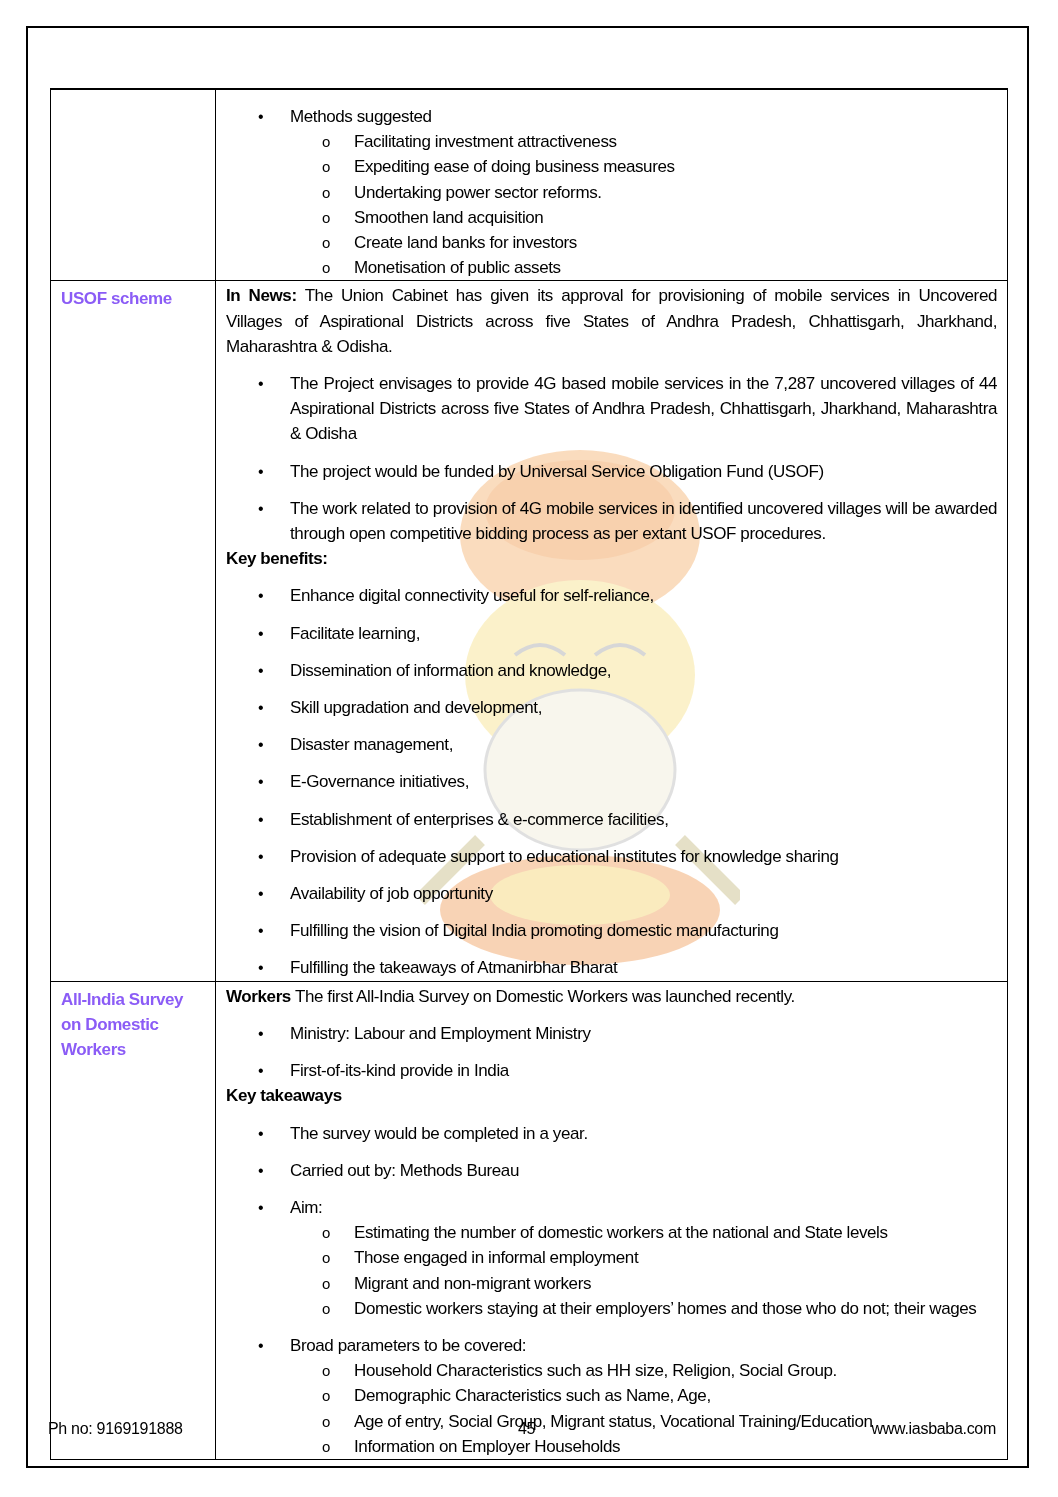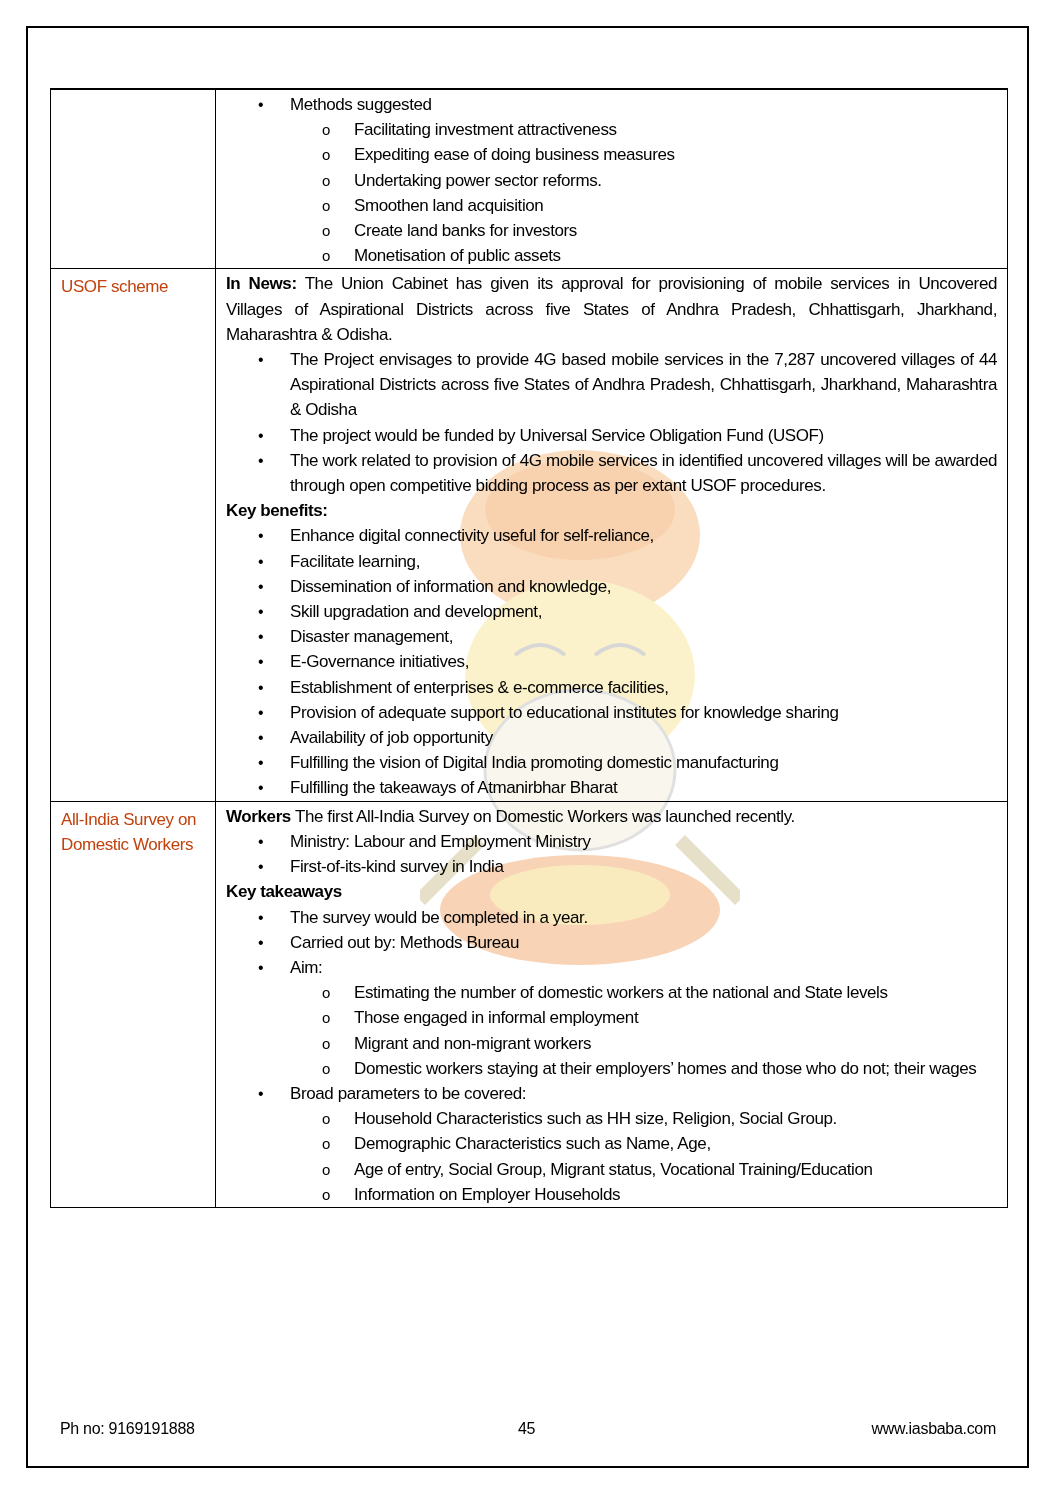--- a/index.html
+++ b/index.html
@@ -7,30 +7,30 @@
          font-family: "Liberation Sans", sans-serif; color: #000; }
   .page-frame { position: absolute; left: 26px; top: 26px; width: 1003px; height: 1442px;
                 border: 2px solid #000; box-sizing: border-box; }
   .watermark { position: absolute; left: 420px; top: 440px; width: 320px; height: 560px;
                opacity: 0.55; pointer-events: none; }
   table.doc { position: absolute; left: 50px; top: 88px; width: 958px;
               border-collapse: collapse; font-size: 17px; line-height: 25.2px;
               font-family: "Liberation Sans", sans-serif; letter-spacing: -0.4px; }
   table.doc td { border: 1.5px solid #000; vertical-align: top; padding: 2px 10px 0 10px; }
   table.doc tr.r0 td { border-top: 2.5px solid #000; }
-  td.label { width: 144px; color: #c2410c; font-weight: normal; padding-top: 5px !important; }
+  td.label { width: 144px; color: #8b5cf6; font-weight: bold; padding-top: 5px !important; }
   td.content { text-align: justify; }
   ul { margin: 0; padding: 0; list-style: none; }
-  li.l1 { position: relative; padding-left: 64px; }
+  li.l1 { position: relative; padding-left: 64px; margin-top: 12px; }
   li.l1::before { content: "\2022"; position: absolute; left: 32px; top: 0; font-size: 16px; }
   li.l2 { position: relative; padding-left: 128px; }
   li.l2::before { content: "o"; position: absolute; left: 96px; top: 0; font-size: 15px; }
   .b { font-weight: bold; }
   .footer { position: absolute; top: 1420px; font-size: 16px; letter-spacing: -0.3px; }
-  .f-left { left: 60px; } .f-mid { left: 518px; } .f-right { right: 62px; }
+  .f-left { left: 48px; } .f-mid { left: 518px; } .f-right { right: 62px; }
 </style>
 </head>
 <body>
 
 <div class="page-frame"></div>
 
 <svg class="watermark" viewBox="0 0 320 560">
   <ellipse cx="160" cy="95" rx="120" ry="85" fill="#f6c08a"></ellipse>
   <ellipse cx="160" cy="70" rx="95" ry="50" fill="#f4a460" opacity="0.7"></ellipse>
   <ellipse cx="160" cy="235" rx="115" ry="95" fill="#f8e7a0"></ellipse>
@@ -85,21 +85,21 @@
       </ul>
     </td>
   </tr>
 
   <tr>
     <td class="label">All-India Survey on Domestic Workers</td>
     <td class="content">
       <div><span class="b">Workers</span><span> The first All-India Survey on Domestic Workers was launched recently.</span></div>
       <ul>
         <li class="l1">Ministry: Labour and Employment Ministry</li>
-        <li class="l1">First-of-its-kind survey in India</li>
+        <li class="l1">First-of-its-kind provide in India</li>
       </ul>
       <div class="b">Key takeaways</div>
       <ul>
         <li class="l1">The survey would be completed in a year.</li>
         <li class="l1">Carried out by: Methods Bureau</li>
         <li class="l1">Aim:</li>
         <li class="l2">Estimating the number of domestic workers at the national and State levels</li>
         <li class="l2">Those engaged in informal employment</li>
         <li class="l2">Migrant and non-migrant workers</li>
         <li class="l2">Domestic workers staying at their employers’ homes and those who do not; their wages</li>

